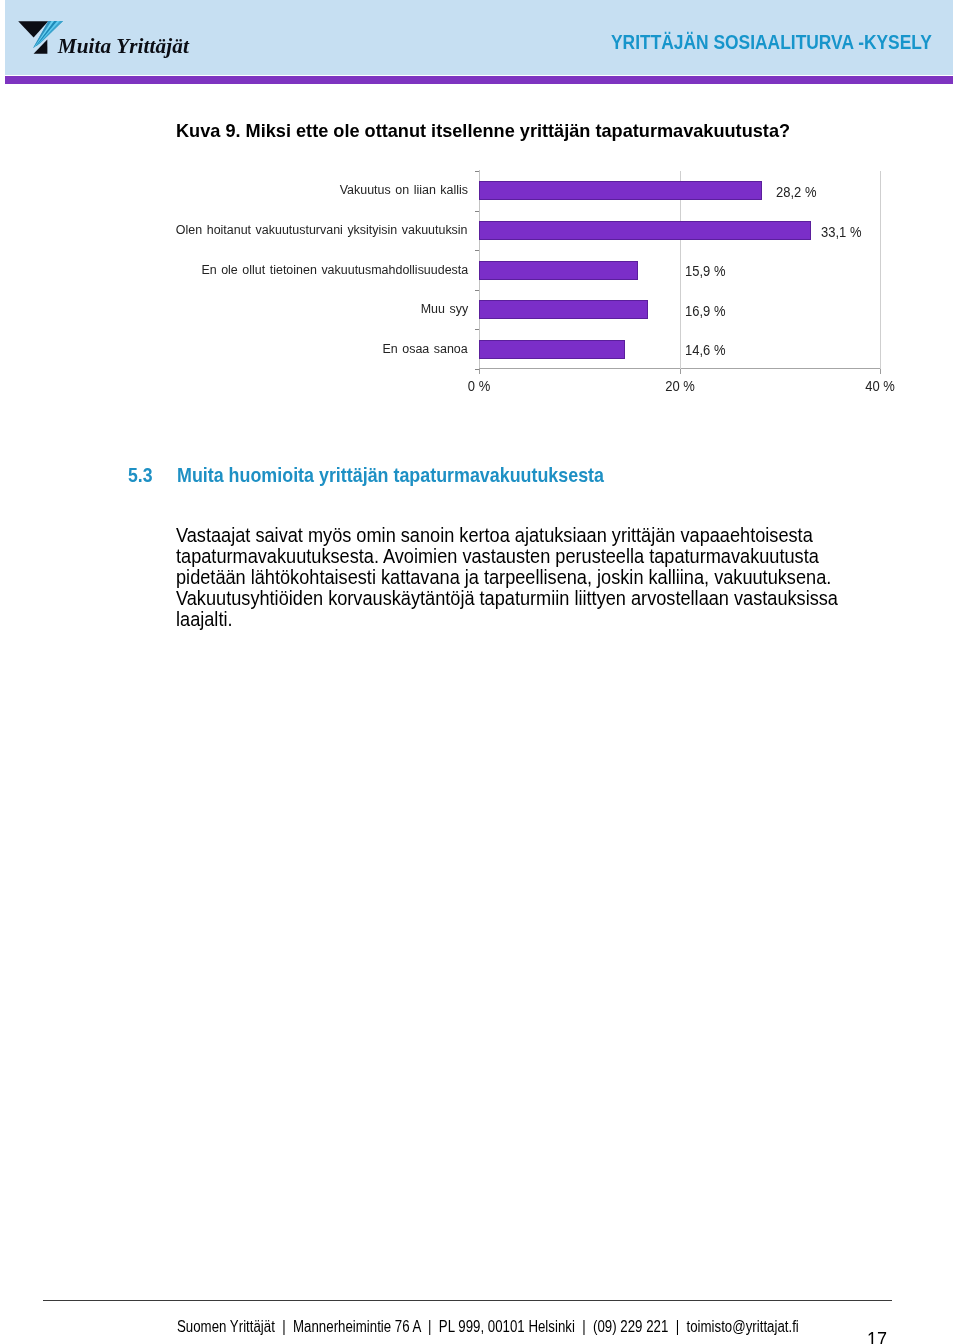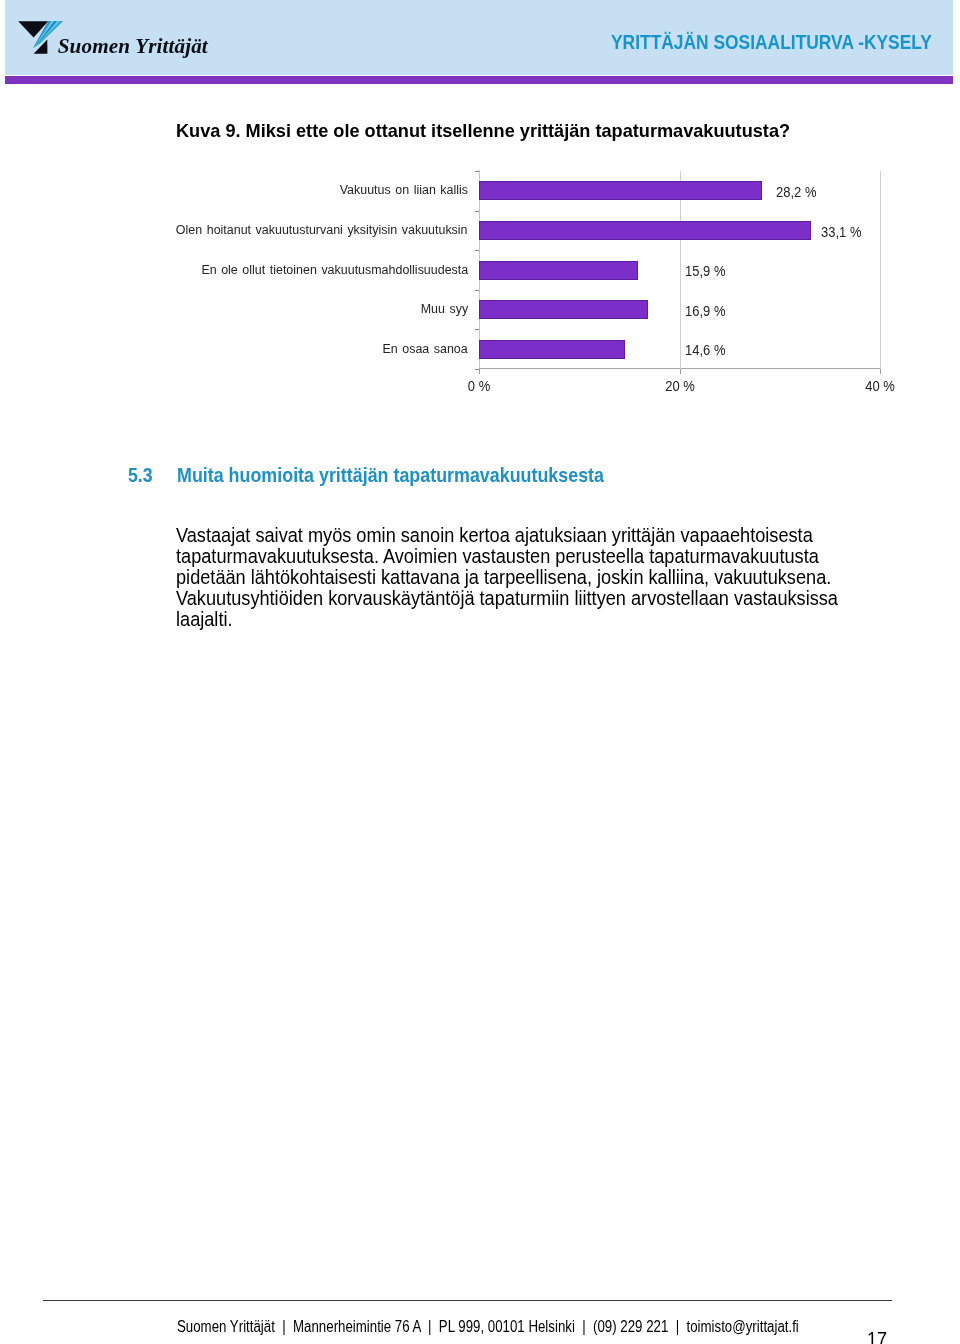--- a/index.html
+++ b/index.html
@@ -68,21 +68,21 @@
             <polygon points="35.3,2.9 50.1,2.9 26.6,25.8 20.1,29.9" fill="#3aa6cf"></polygon>
             <polygon points="35.3,2.9 38.556,2.9 21.53,28.997999999999998 20.1,29.9" fill="#3193bf"></polygon>
             <polygon points="38.556,2.9 41.22,2.9 22.700000000000003,28.259999999999998 21.53,28.997999999999998" fill="#68cff1"></polygon>
             <polygon points="41.22,2.9 44.18,2.9 24,27.44 22.700000000000003,28.259999999999998" fill="#1d89b8"></polygon>
             <polygon points="44.18,2.9 47.14,2.9 25.3,26.62 24,27.44" fill="#5ec9ef"></polygon>
             <polygon points="47.14,2.9 50.1,2.9 26.6,25.8 25.3,26.62" fill="#3aa3cd"></polygon>
           </g>
 
         <polygon points="34.3,21.6 34.4,35.7 20.6,35.7" fill="#0b0d14"></polygon>
       </svg>
-      <span class="logo-text">Suomen Yrittäjät</span>
+      <span class="logo-text">Muita Yrittäjät</span>
     </div>
     <div class="hdr-title">YRITTÄJÄN SOSIAALITURVA -KYSELY</div>
   </div>
   <div class="hdr-rule"></div>
 
   <div class="fig-caption">Kuva 9. Miksi ette ole ottanut itsellenne yrittäjän tapaturmavakuutusta?</div>
 
   <div class="chart">
     <div class="axis-y"></div>
     <div class="axis-x"></div>

